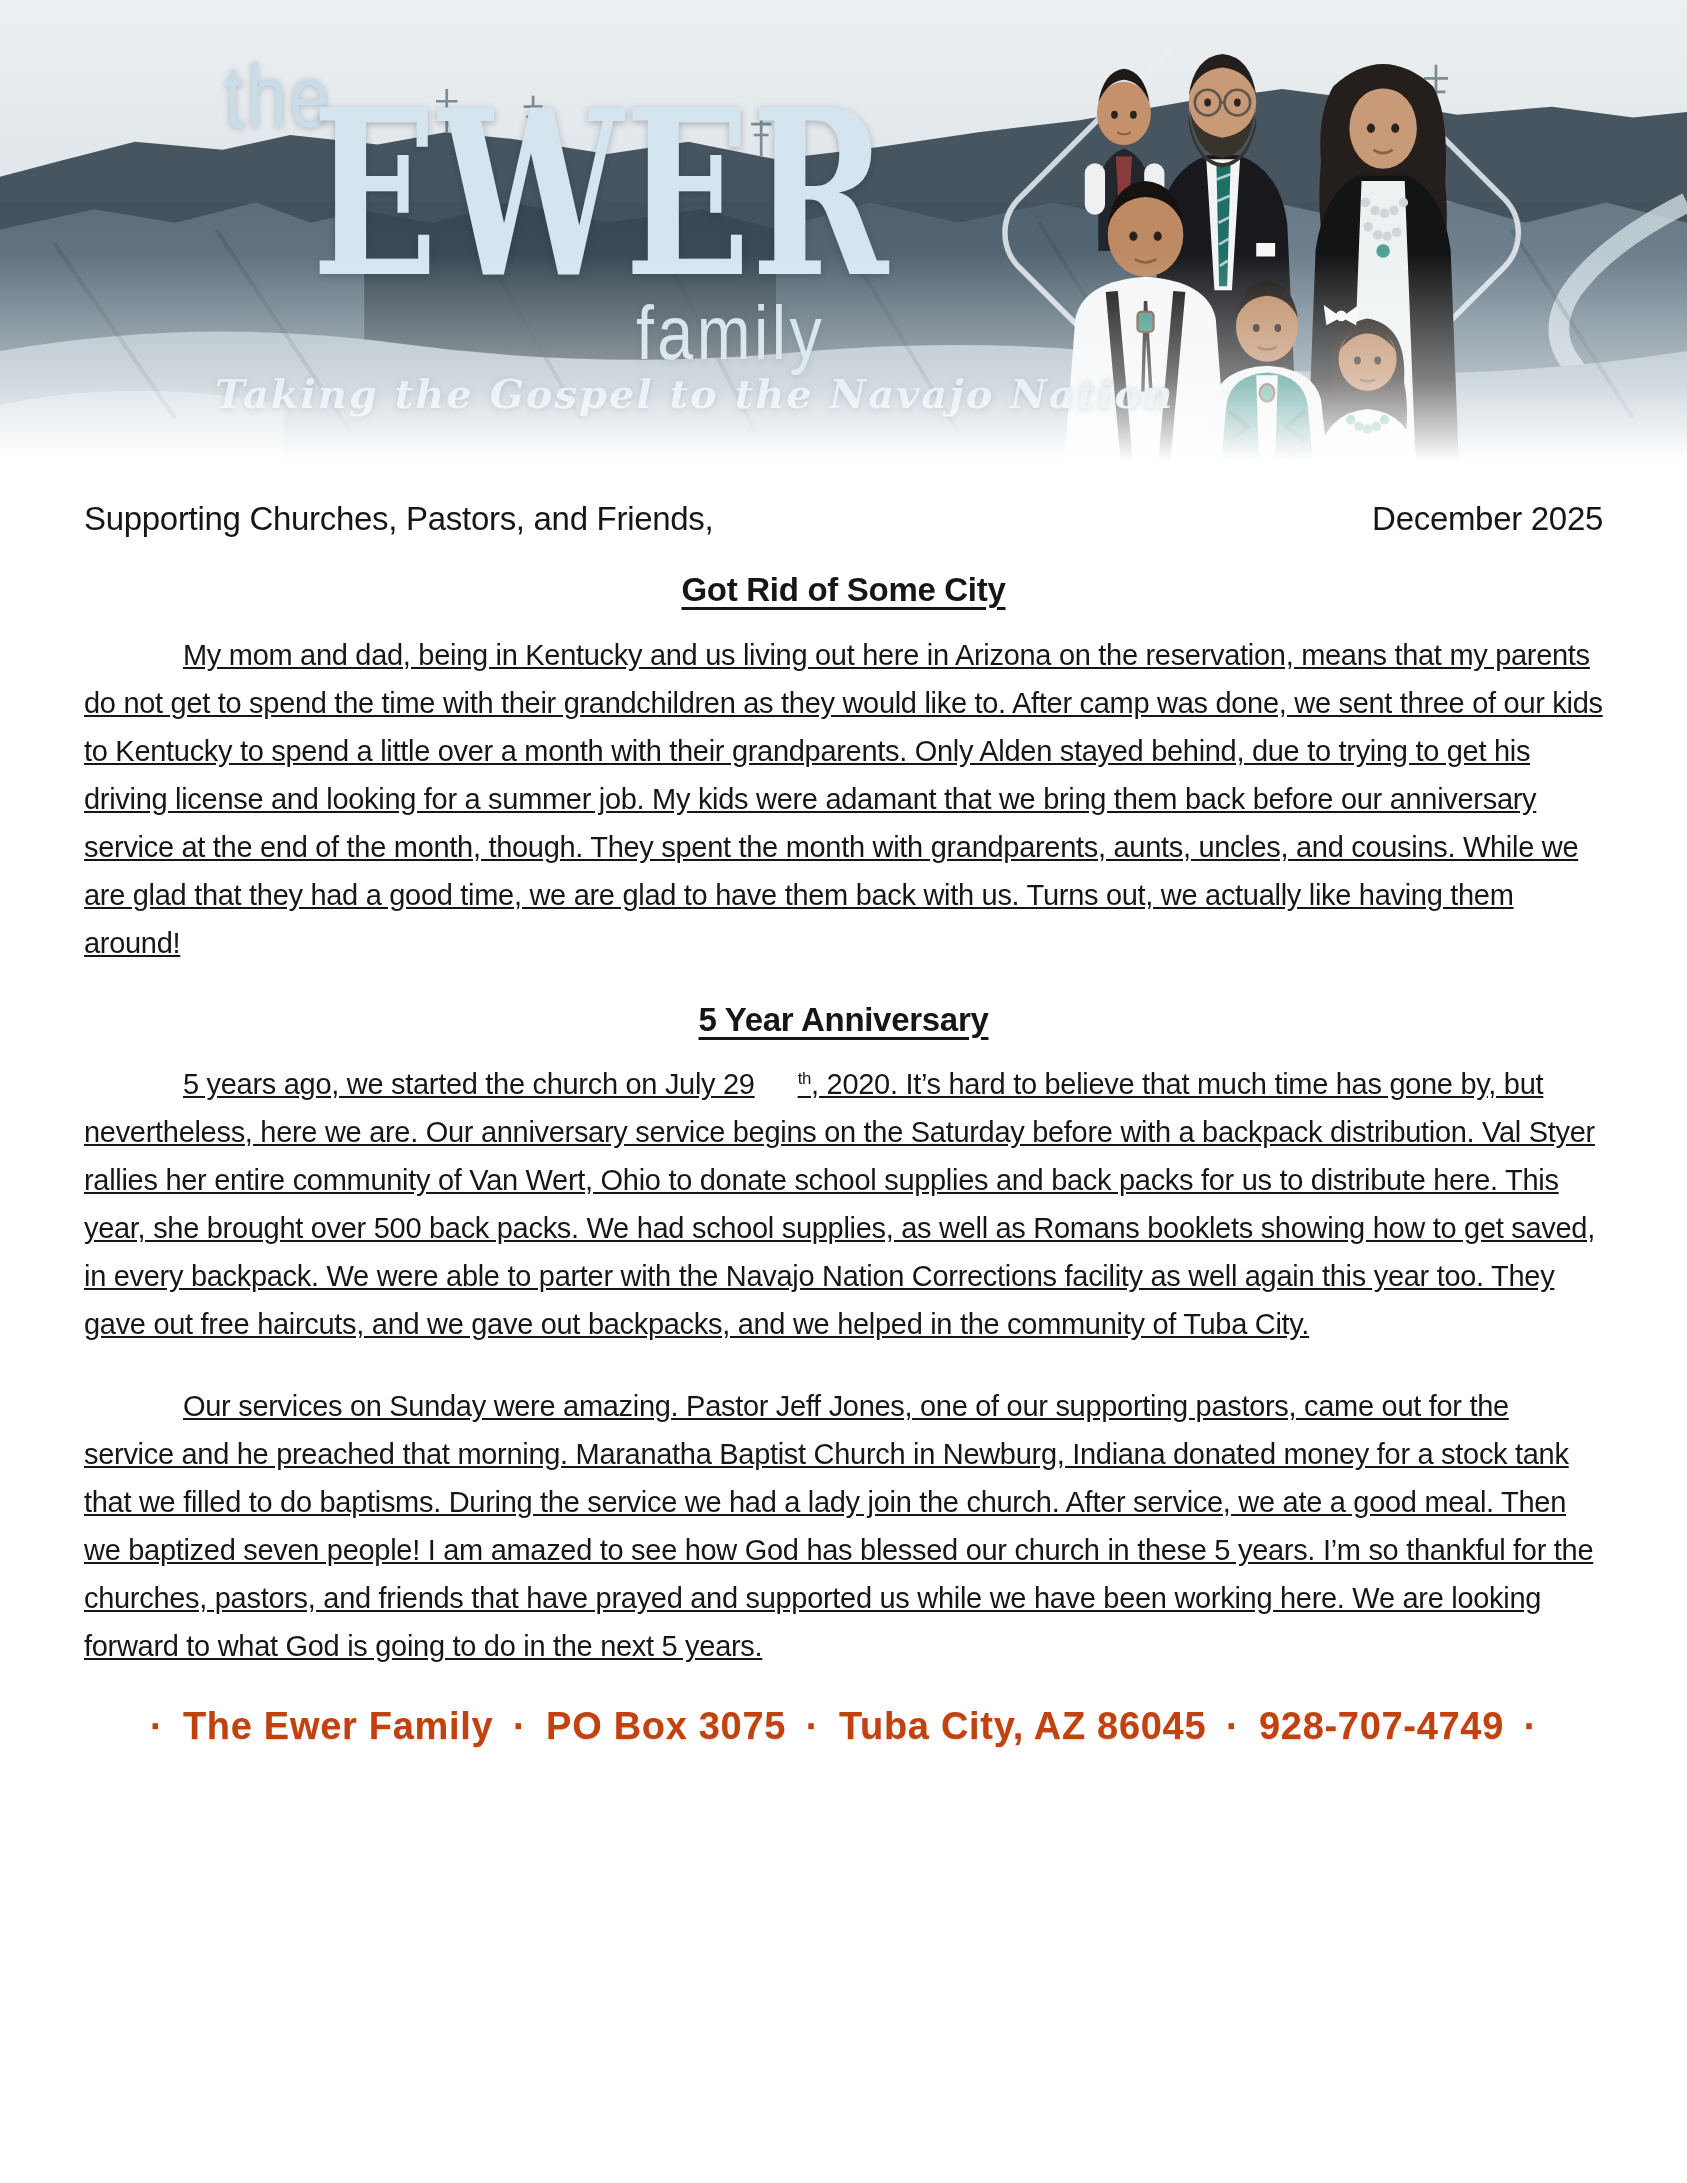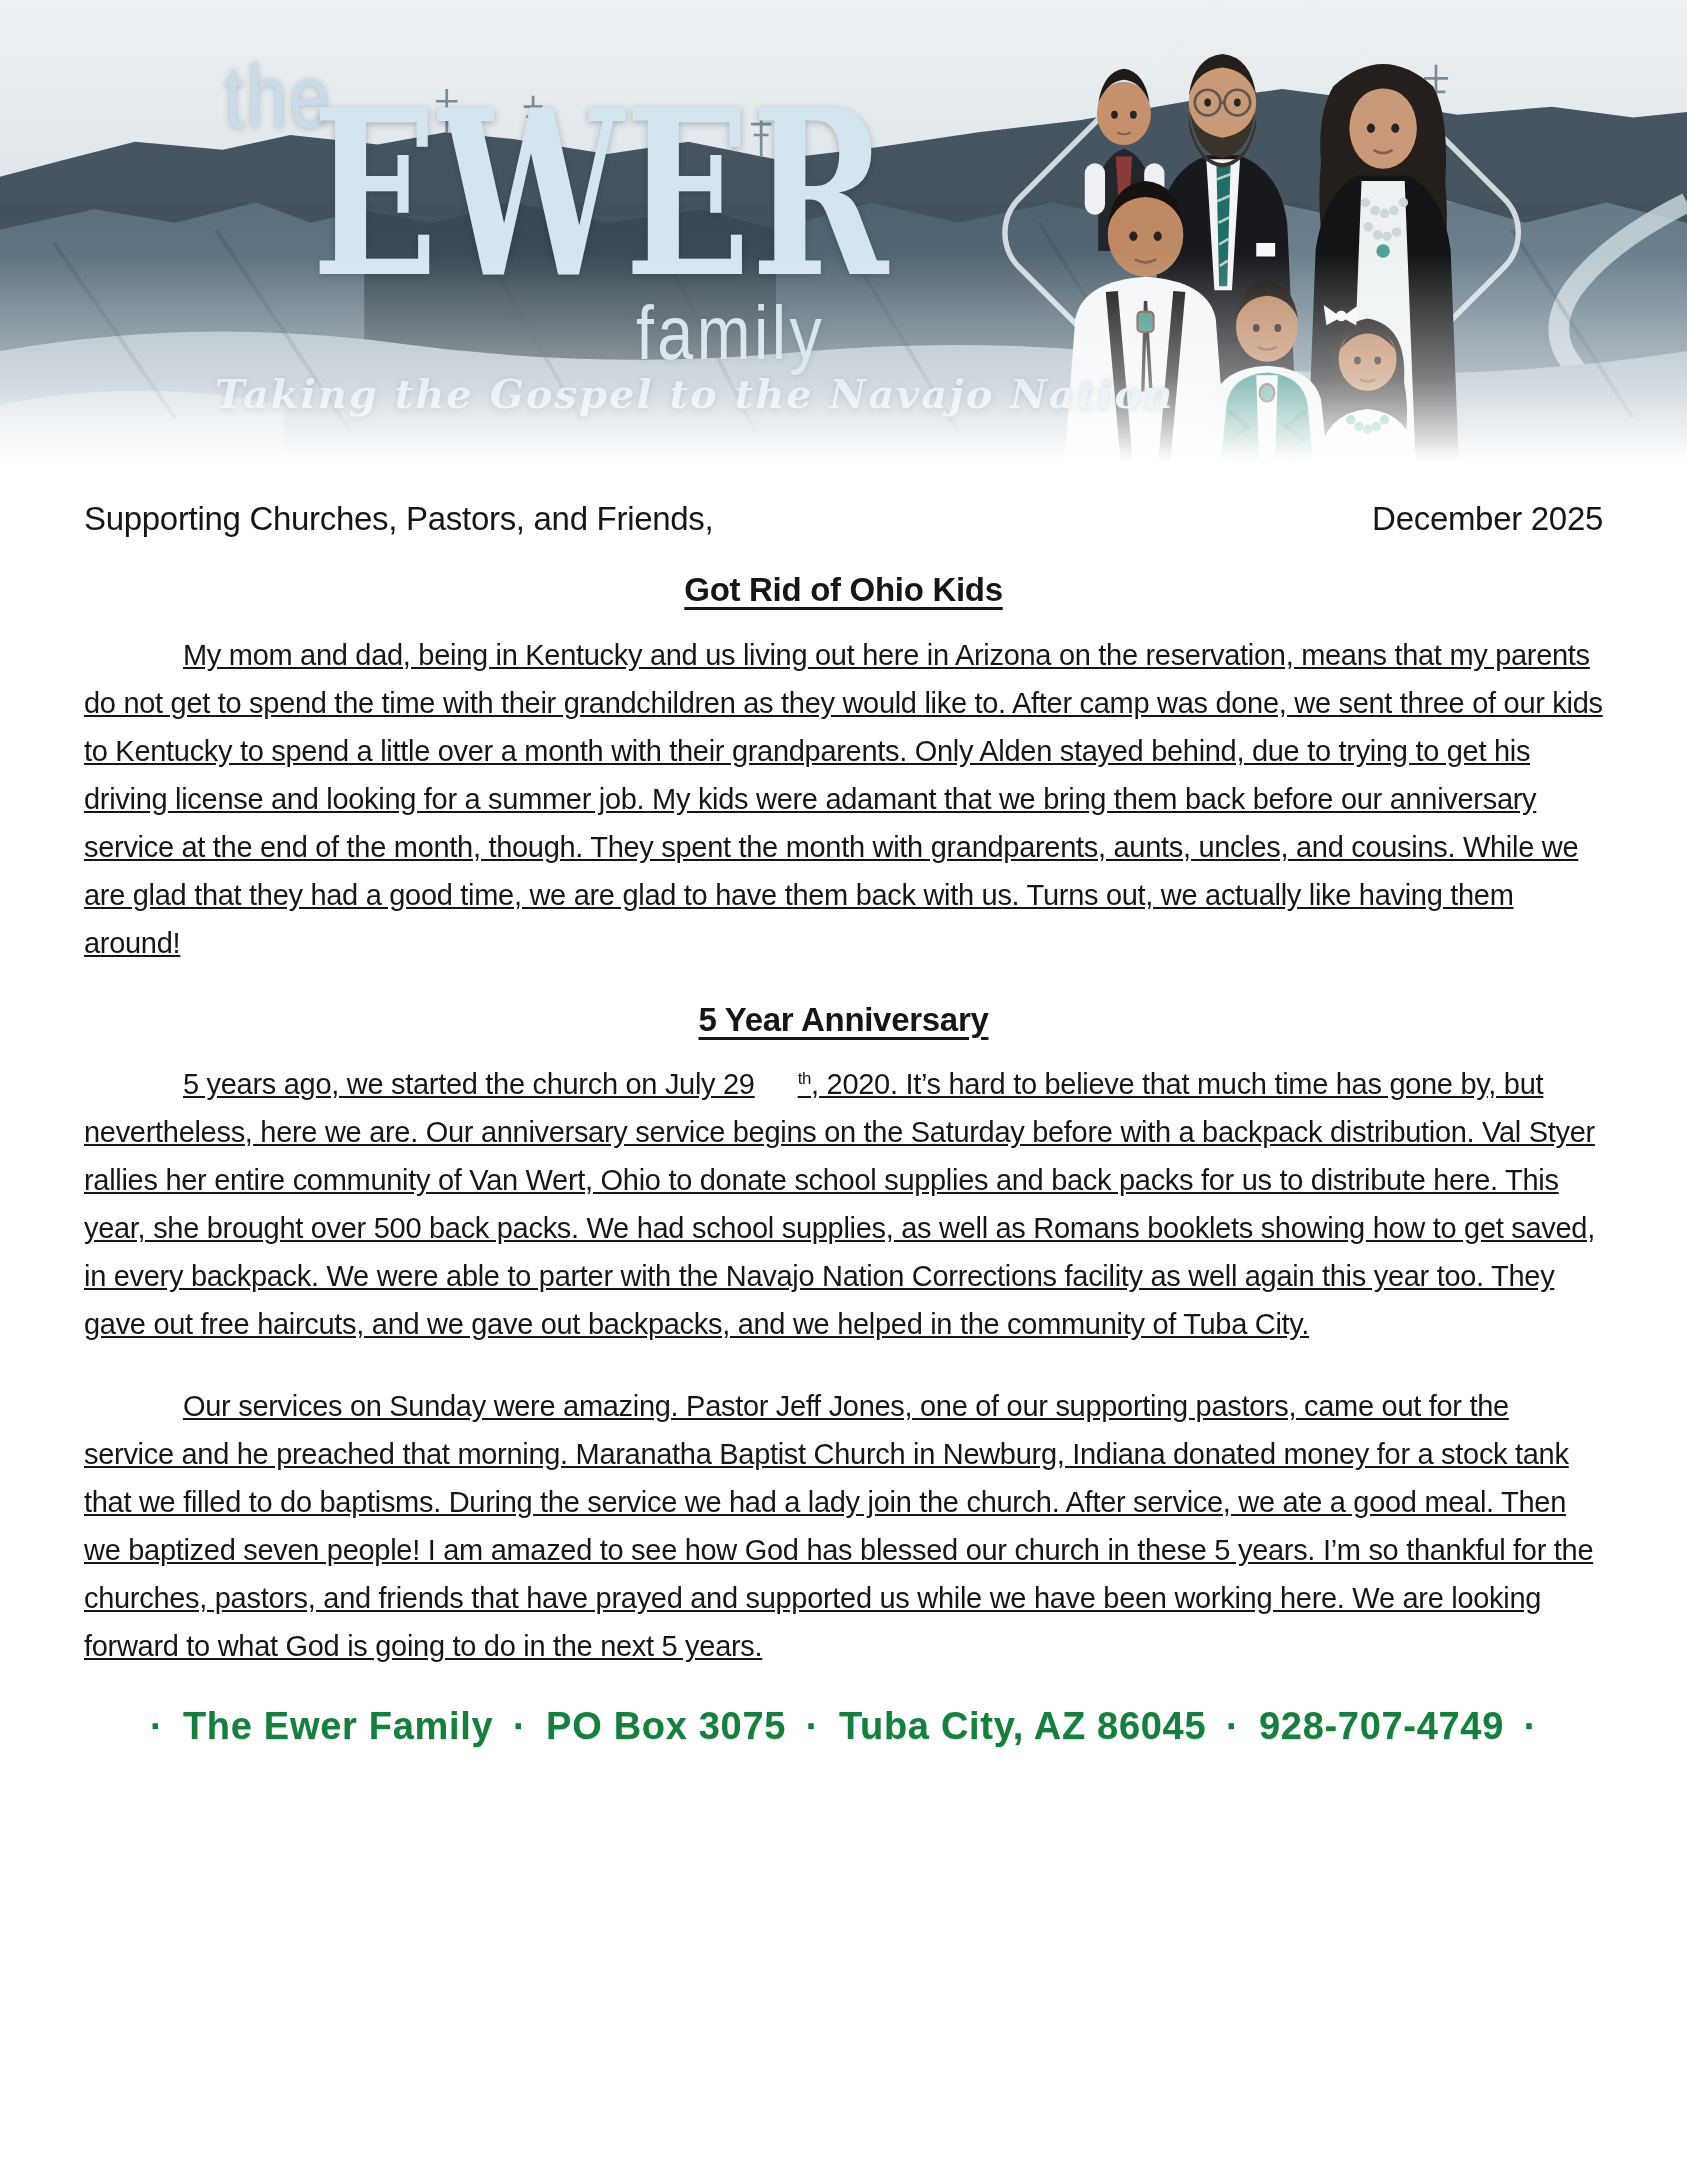--- a/index.html
+++ b/index.html
@@ -278,25 +278,25 @@
     <div class="tagline">Taking the Gospel to the Navajo Nation</div>
   </header>
 
   <main>
     <div class="greeting-row">
       <span>Supporting Churches, Pastors, and Friends,</span>
       <span>December 2025</span>
     </div>
 
     <div id="sections">
-        <h2 class="section-heading">Got Rid of Ohio Kids</h2>
+        <h2 class="section-heading">Got Rid of Some City</h2>
         <p class="body-para"><span>My mom and dad, being in Kentucky and us living out here in Arizona on the reservation, means that my parents do not get to spend the time with their grandchildren as they would like to. After camp was done, we sent three of our kids to Kentucky to spend a little over a month with their grandparents. Only Alden stayed behind, due to trying to get his driving license and looking for a summer job. My kids were adamant that we bring them back before our anniversary service at the end of the month, though. They spent the month with grandparents, aunts, uncles, and cousins. While we are glad that they had a good time, we are glad to have them back with us. Turns out, we actually like having them around!</span></p>
         <h2 class="section-heading">5 Year Anniversary</h2>
         <p class="body-para"><span>5 years ago, we started the church on July 29</span><sup>th</sup><span>, 2020. It’s hard to believe that much time has gone by, but nevertheless, here we are. Our anniversary service begins on the Saturday before with a backpack distribution. Val Styer rallies her entire community of Van Wert, Ohio to donate school supplies and back packs for us to distribute here. This year, she brought over 500 back packs. We had school supplies, as well as Romans booklets showing how to get saved, in every backpack. We were able to parter with the Navajo Nation Corrections facility as well again this year too. They gave out free haircuts, and we gave out backpacks, and we helped in the community of Tuba City.</span></p>
         <p class="body-para"><span>Our services on Sunday were amazing. Pastor Jeff Jones, one of our supporting pastors, came out for the service and he preached that morning. Maranatha Baptist Church in Newburg, Indiana donated money for a stock tank that we filled to do baptisms. During the service we had a lady join the church. After service, we ate a good meal. Then we baptized seven people! I am amazed to see how God has blessed our church in these 5 years. I’m so thankful for the churches, pastors, and friends that have prayed and supported us while we have been working here. We are looking forward to what God is going to do in the next 5 years.</span></p>
       </div>
 
   </main>
 
-  <div class="footer-line" style="color: #15803d;">· The Ewer Family · PO Box 3075 · Tuba City, AZ 86045 · 928-707-4749 ·</div>
+  <div class="footer-line" style="color: #c2410c;">· The Ewer Family · PO Box 3075 · Tuba City, AZ 86045 · 928-707-4749 ·</div>
 
 </div>
 
 
 </body></html>

